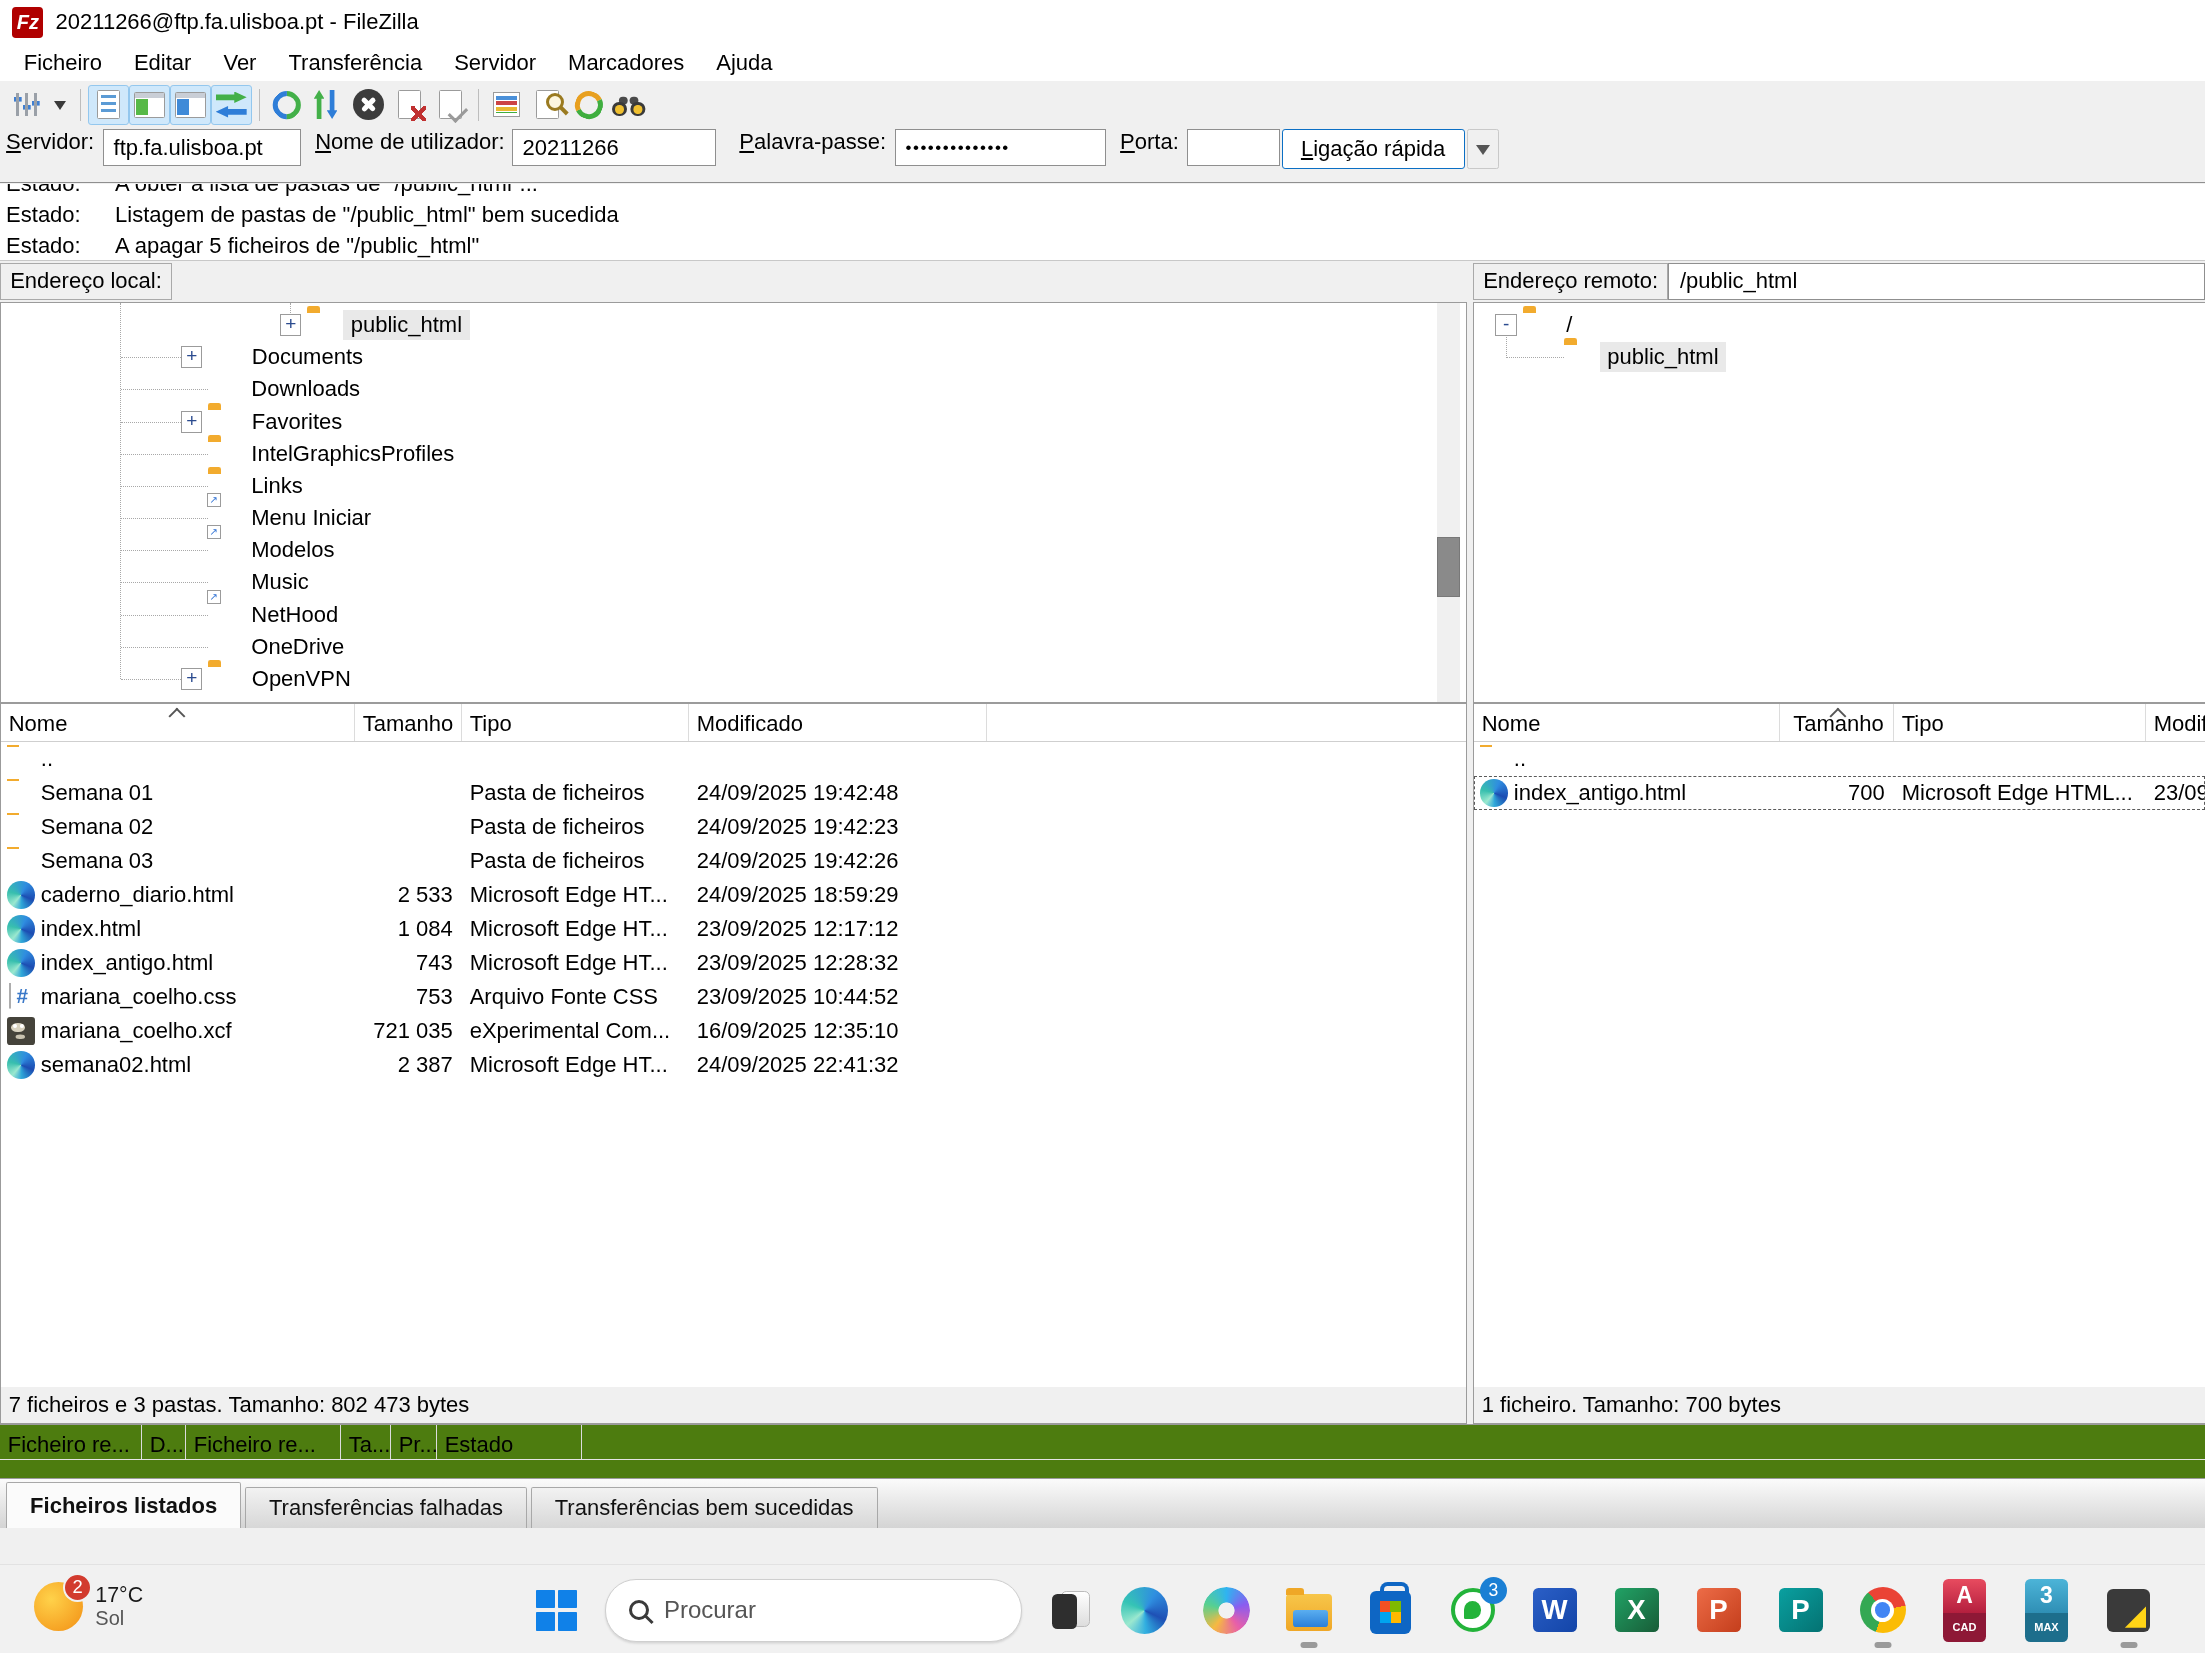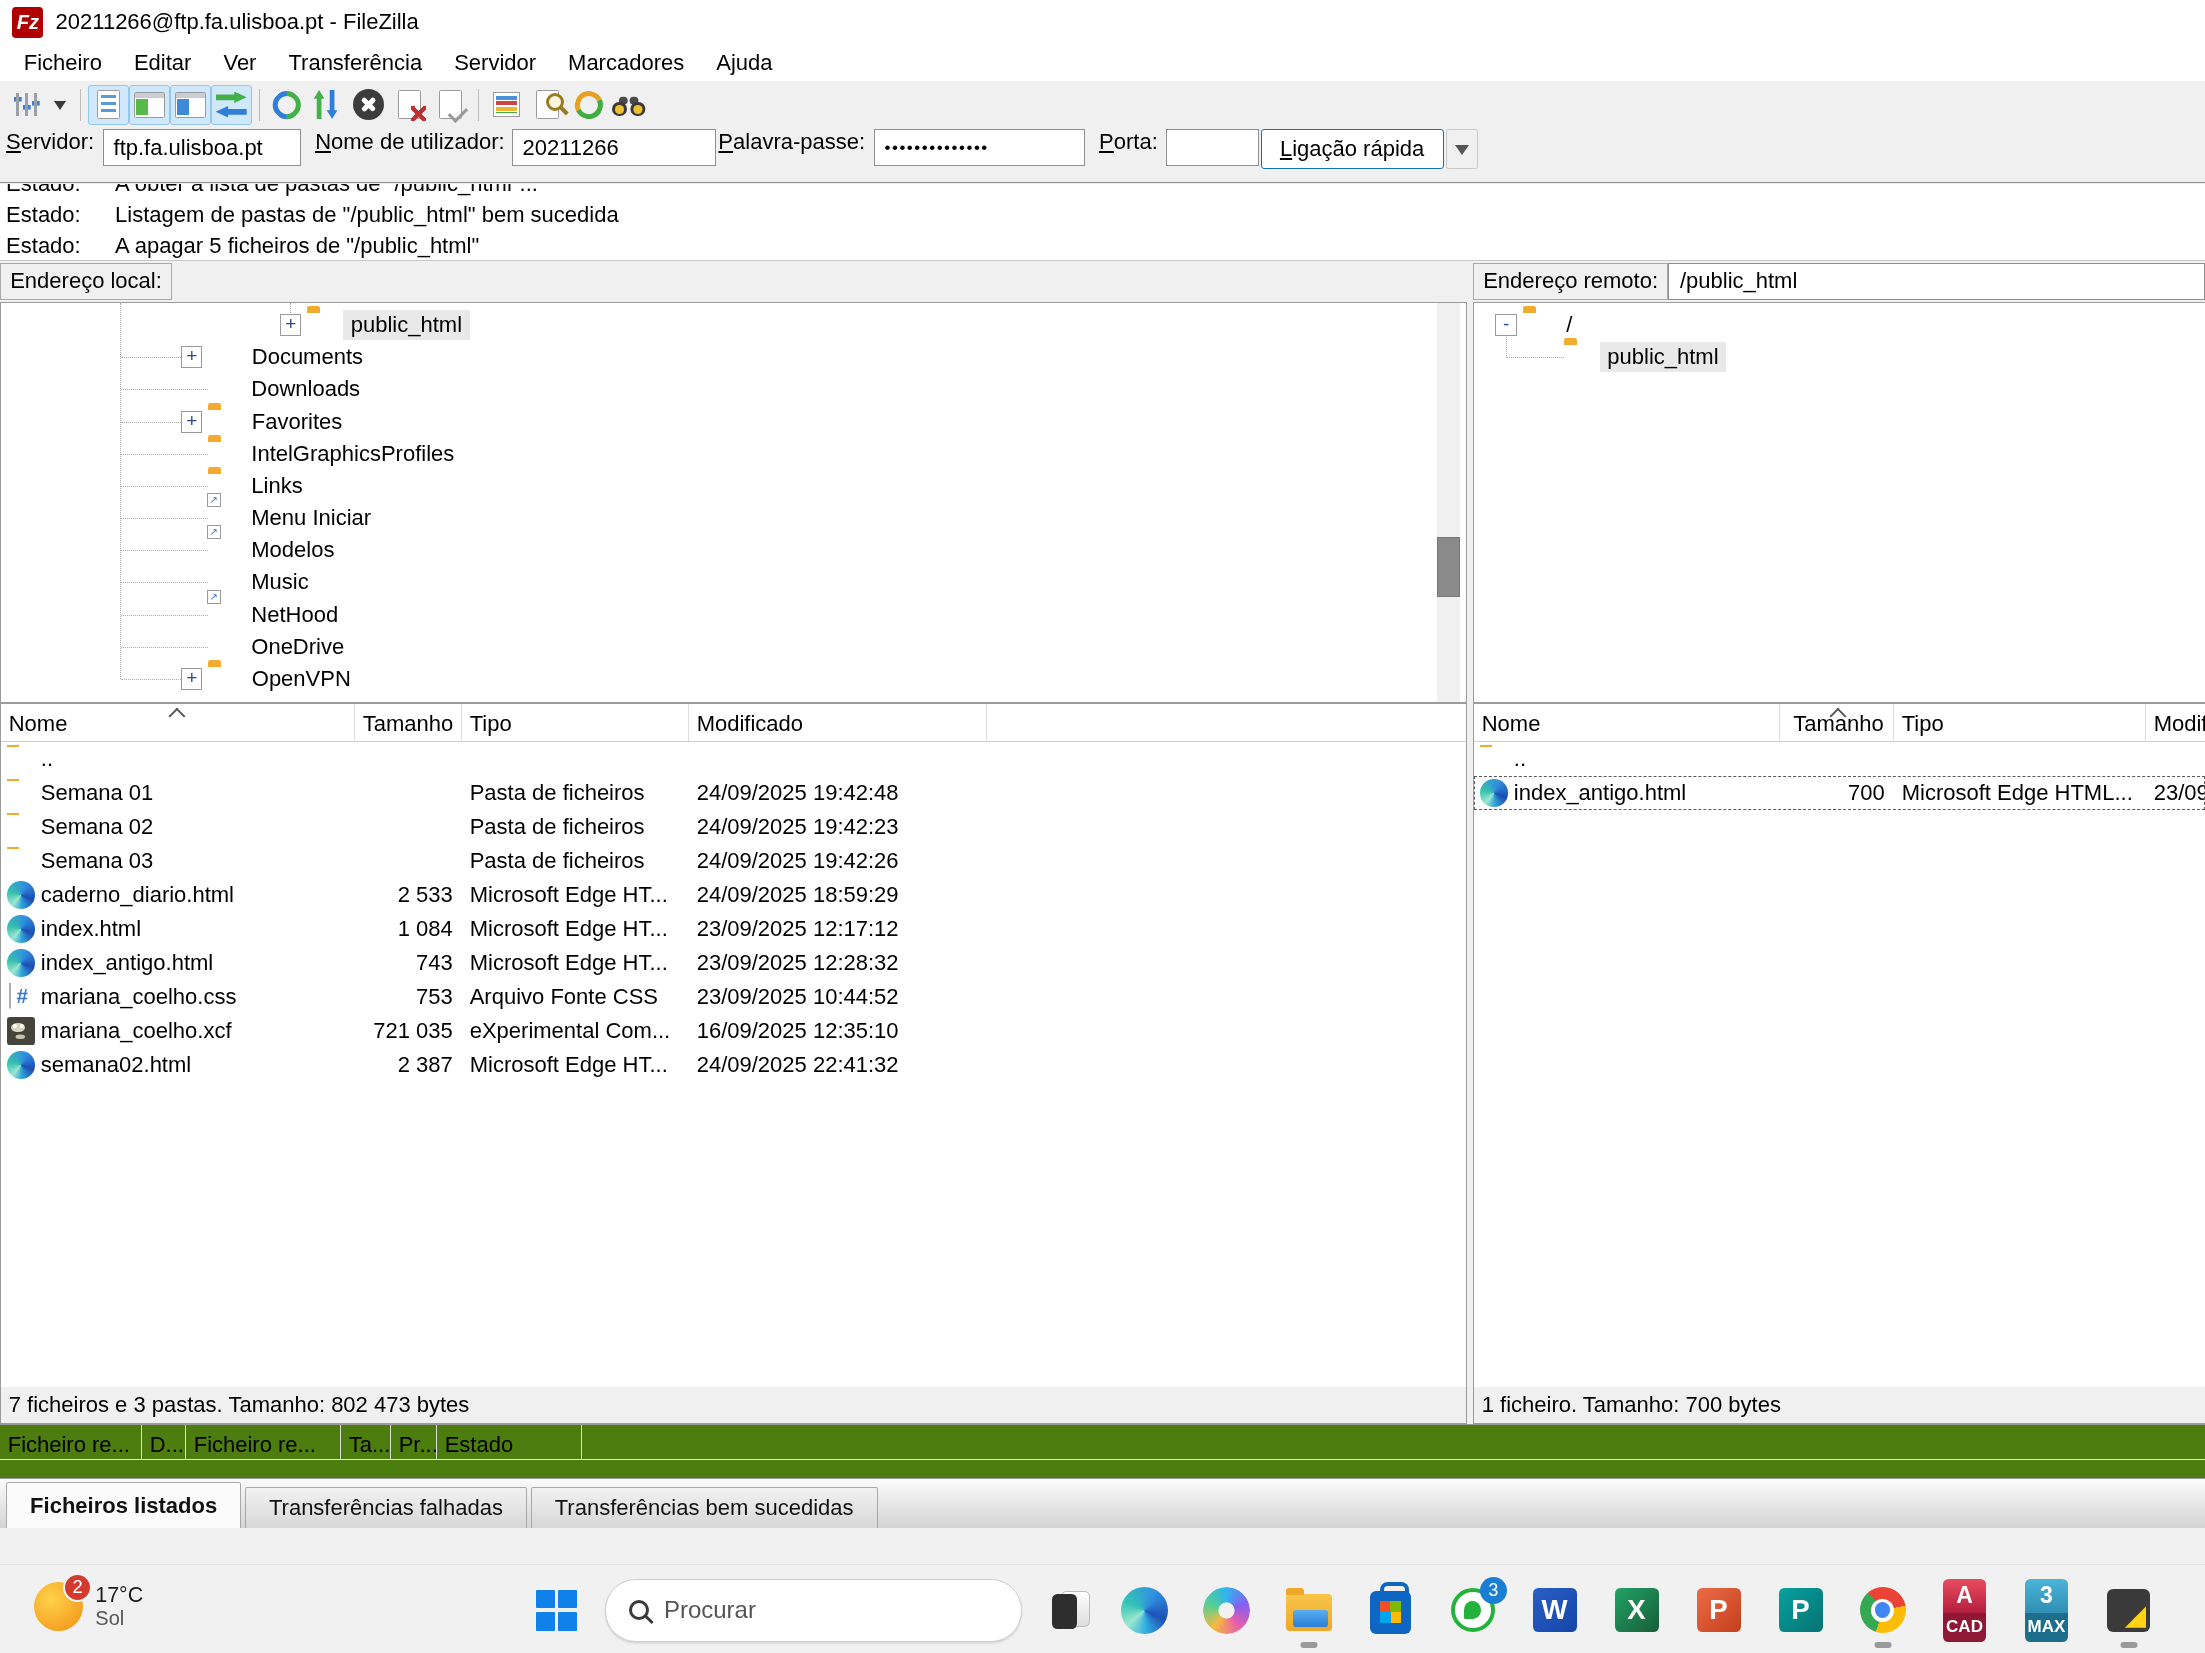--- a/index.html
+++ b/index.html
@@ -171,21 +171,21 @@
   .a-store::after{content:"";position:absolute;left:10px;top:10.7px;width:21.4px;height:21.4px;background:conic-gradient(#7fba00 0 25%,#ffb900 0 50%,#00a4ef 0 75%,#f25022 0)}
   .a-whatsapp{width:44px;height:44px;border-radius:50%;border:4.6px solid #23b33a;background:#fff;position:relative}
   .a-whatsapp::after{content:"";position:absolute;inset:9.2px;background:#23b33a;border-radius:50% 50% 50% 8%}
   .a-office{width:44px;height:44px;border-radius:5.4px;color:#fff;font-weight:bold;font-size:27.6px;display:flex;align-items:center;justify-content:center}
   .a-word{background:linear-gradient(135deg,#2b5fc7,#1345a8)}
   .a-excel{background:linear-gradient(135deg,#21a366,#185c37)}
   .a-ppt{background:linear-gradient(135deg,#ed6c47,#c43e1c)}
   .a-pub{background:linear-gradient(135deg,#0aa0a0,#047272)}
   .stack{display:flex;flex-direction:column;align-items:center}
   .stk-top{width:43px;height:34px;border-radius:5.4px 5.4px 0 0;color:#fff;font-weight:bold;font-size:23px;display:flex;align-items:center;justify-content:center}
-  .stk-bot{width:43px;height:29px;border-radius:0 0 5.4px 5.4px;color:#fff;font-weight:bold;font-size:17px;display:flex;align-items:center;justify-content:center}
+  .stk-bot{width:43px;height:29px;border-radius:0 0 5.4px 5.4px;color:#fff;font-weight:bold;font-size:11px;display:flex;align-items:center;justify-content:center}
   .acad-t{background:linear-gradient(#e84b5f,#b41f3e)}.acad-b{background:#8e1836}
   .max-t{background:linear-gradient(#4cb4d8,#2f8fb5)}.max-b{background:#1d6e8c}
   .a-dark{width:43px;height:43px;background:#3a3a3a;border-radius:6.1px;position:relative;overflow:hidden}
   .a-dark::after{content:"";position:absolute;right:3.8px;bottom:3.8px;width:21.4px;height:21.4px;background:#ffd416;clip-path:polygon(100% 0,0 100%,100% 100%)}
 
   .scrolltrack{position:absolute;right:6.1px;top:0;bottom:0;width:23px;background:#f0f0f0}
   .scrollthumb{position:absolute;left:0;right:0;top:234px;height:60px;background:#8a8a8a;border:0.8px solid #787878}
 </style>
 </head>
 <body>
@@ -254,21 +254,21 @@
   <div class="tbtn">
       <span class="ti ti-binoc"></span>
     </div>
 </div>
 
 <div class="band" id="qc">
   <div class="qlabel" style="margin-left:6.1px">Servidor:</div>
   <div class="qinput" style="margin-left:9.2px;width:198px">ftp.fa.ulisboa.pt</div>
   <div class="qlabel" style="margin-left:13.8px">Nome de utilizador:</div>
   <div class="qinput" style="margin-left:7.7px;width:204px">20211266</div>
-  <div class="qlabel" style="margin-left:2px">Palavra-passe:</div>
+  <div class="qlabel" style="margin-left:23px">Palavra-passe:</div>
   <div class="qinput" style="margin-left:9.2px;width:211px;font-size:17px;letter-spacing:1.5px">••••••••••••••</div>
   <div class="qlabel" style="margin-left:13.8px">Porta:</div>
   <div class="qinput" style="margin-left:7.7px;width:93px"></div>
   <div class="qbtn" style="margin-left:2px">
       <div>Ligação rápida</div>
     </div>
   <div class="qdd" style="margin-left:2.3px">
       <span></span>
     </div>
 </div>

